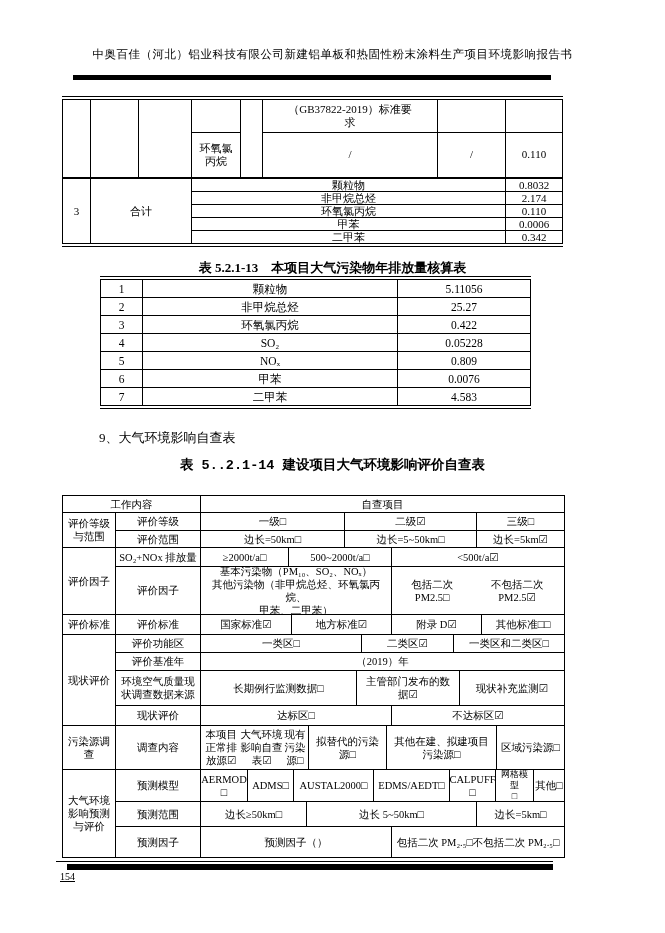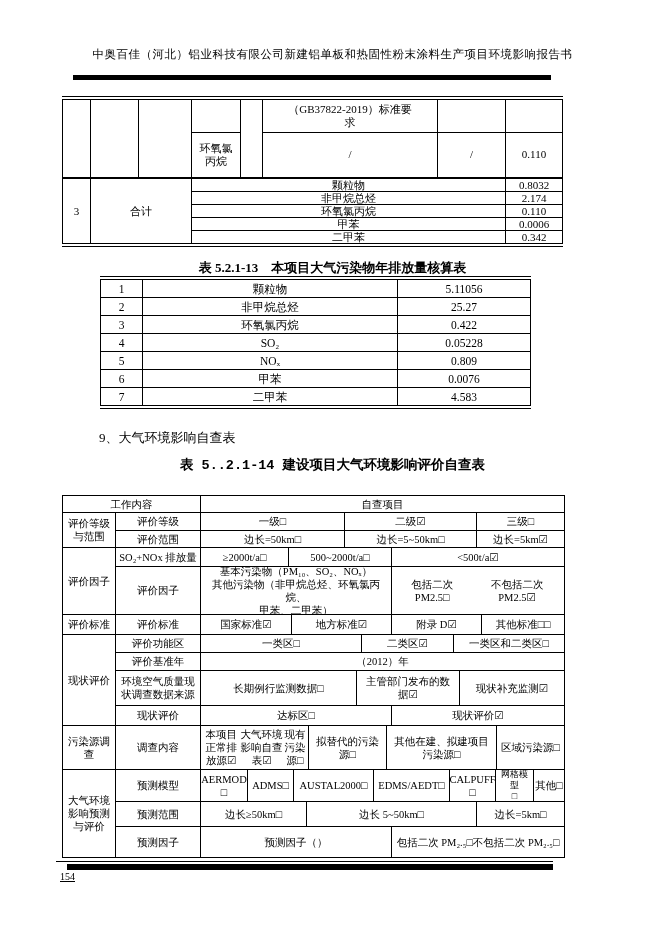--- a/index.html
+++ b/index.html
@@ -246,39 +246,39 @@
     <td class="oc">
           <div class="opts" style="height:17px">
       <div class="opt" style="width:160px">一类区□</div>
       <div class="opt" style="width:92px">二类区☑</div>
       <div class="opt grow">一类区和二类区□</div>
     </div>
         </td>
   </tr>
   <tr style="height:18px">
     <td>评价基准年</td>
-    <td>（2012）年</td>
+    <td>（2019）年</td>
   </tr>
   <tr style="height:34px">
     <td>环境空气质量现状调查数据来源</td>
     <td class="oc">
           <div class="opts" style="height:34px">
       <div class="opt" style="width:155px">长期例行监测数据□</div>
       <div class="opt" style="width:103px">主管部门发布的数
 据☑</div>
       <div class="opt grow">现状补充监测☑</div>
     </div>
         </td>
   </tr>
   <tr style="height:19px">
     <td>现状评价</td>
     <td class="oc">
           <div class="opts" style="height:19px">
       <div class="opt" style="width:190px">达标区□</div>
-      <div class="opt grow">现状评价☑</div>
+      <div class="opt grow">不达标区☑</div>
     </div>
         </td>
   </tr>
 
   <tr style="height:43px">
     <td>污染源调查</td>
     <td>调查内容</td>
     <td class="oc">
           <div class="opts" style="height:43px">
       <div class="opt col" style="width:107px">

